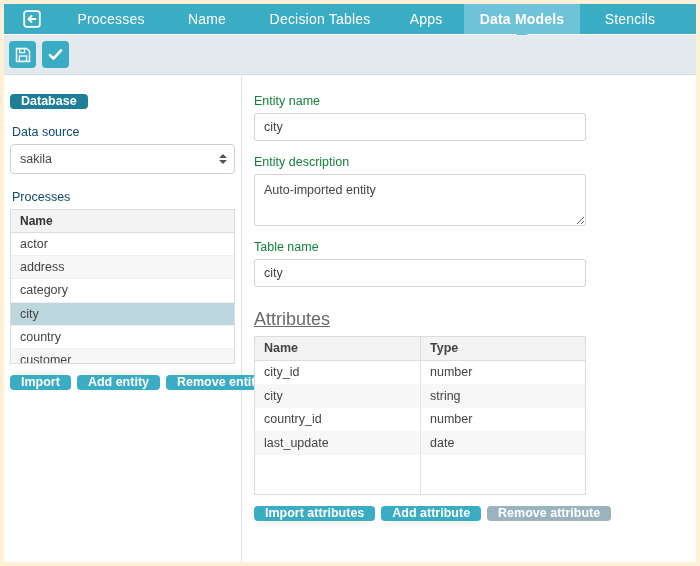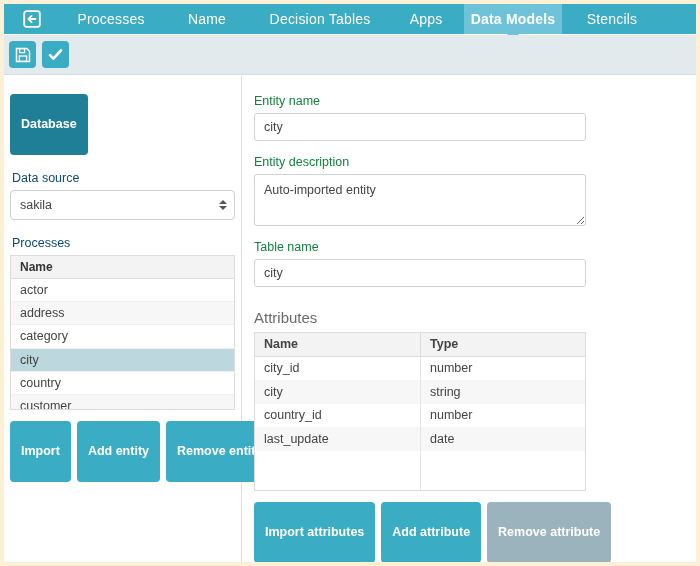--- a/index.html
+++ b/index.html
@@ -38,21 +38,21 @@
     letter-spacing: .2px;
     padding: 0 18px;
     white-space: nowrap;
     cursor: pointer;
     position: relative;
   }
   .nav-tab.w-processes { width: 102px; }
   .nav-tab.w-forms     { width: 90px; }
   .nav-tab.w-decision  { width: 136px; }
   .nav-tab.w-apps      { width: 76px; }
-  .nav-tab.w-datamodels{ width: 98px; }
+  .nav-tab.w-datamodels{ width: 116px; }
   .nav-tab.w-stencils  { width: 100px; }
   .nav-tab.active {
     background: #6fc3d8;
     font-weight: bold;
   }
   .nav-caret {
     position: absolute;
     left: 50%; top: 30px;
     transform: translateX(-50%);
     width: 0; height: 0;
@@ -99,21 +99,21 @@
     padding: 18px 6px 0 6px;
   }
   .src-btns { display: flex; gap: 6px; margin-bottom: 16px; }
   .btn {
     border: none; border-radius: 4px;
     background: #3aacc4;
     color: #ffffff;
     font-family: "Liberation Sans", sans-serif;
     font-size: 12.5px;
     font-weight: bold;
-    padding: 23px 11px;
+    padding: 0 11px;
     cursor: pointer;
     white-space: nowrap;
     line-height: 1.2;
   }
   .btn.dark { background: #1f7f96; }
   .btn.disabled { background: #9ab3bd; cursor: default; }
   .fld-label {
     font-size: 12.5px;
     color: #0c4a6e;
     margin-bottom: 5px;
@@ -200,24 +200,25 @@
     display: block;
   }
   input.tin { height: 28px; margin-bottom: 14px; }
   textarea.tin {
     height: 52px;
     resize: both;
     margin-bottom: 14px;
     line-height: 1.3;
   }
   .attr-title {
-    font-size: 15px;
+    font-size: 18px;
     color: #6b6b6b;
     margin-top: 22px;
     margin-bottom: 6px;
+    text-decoration: underline;
   }
   .attr-box {
     width: 332px;
     border: 1px solid #dcdcdc;
     background: #fff;
     margin-bottom: 11px;
   }
   .attr-row { display: flex; height: 23.5px; }
   .attr-row.head {
     background: #f3f3f3;

